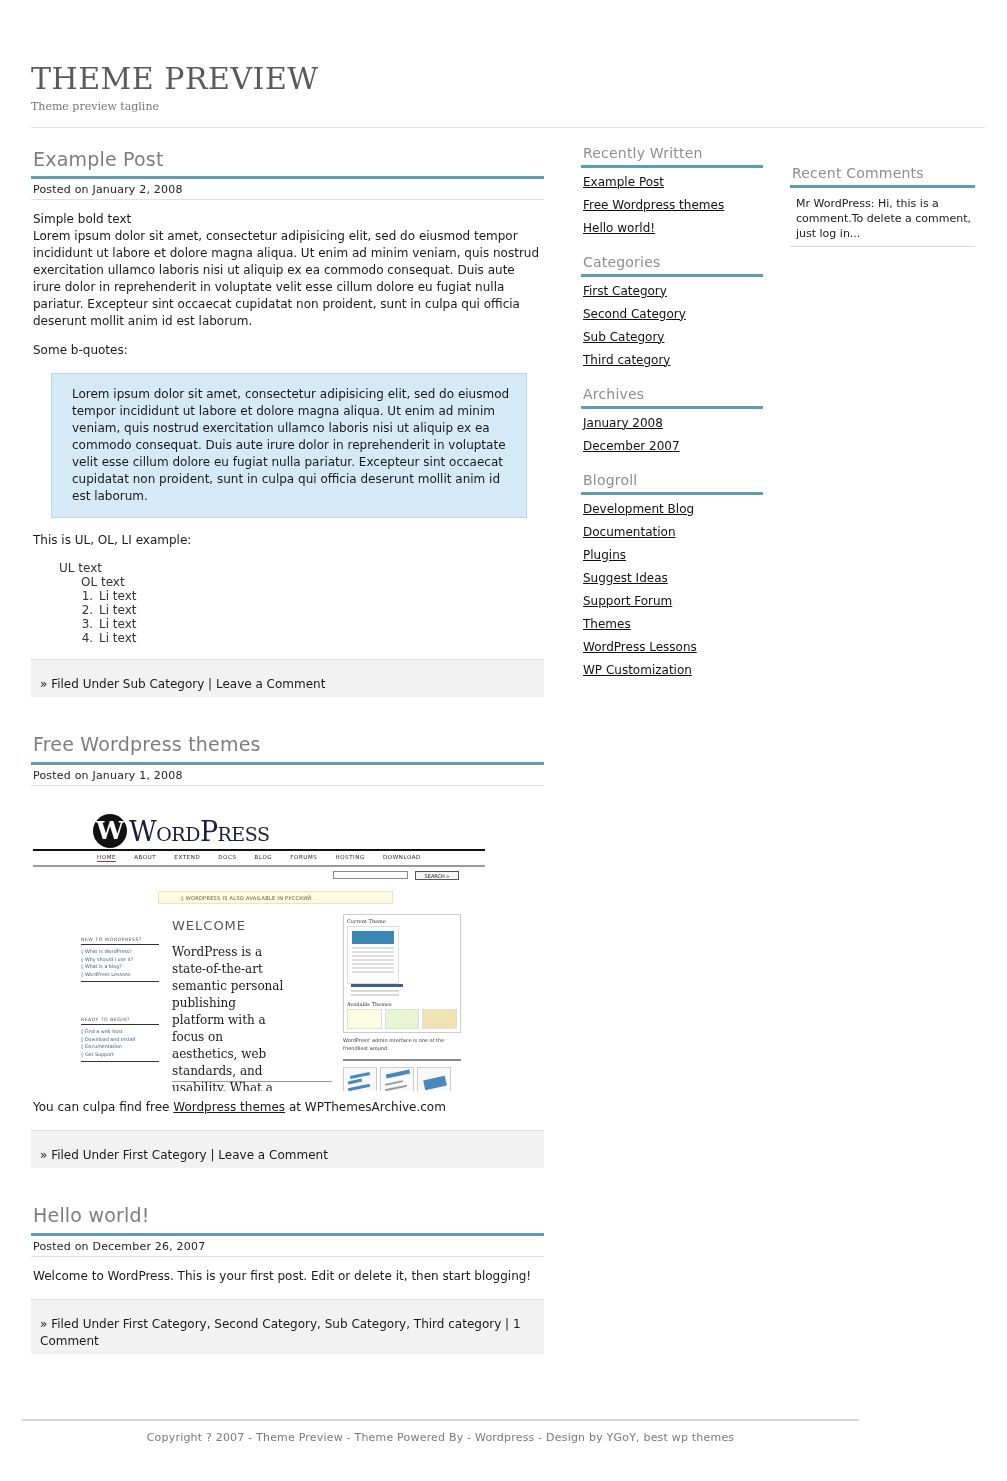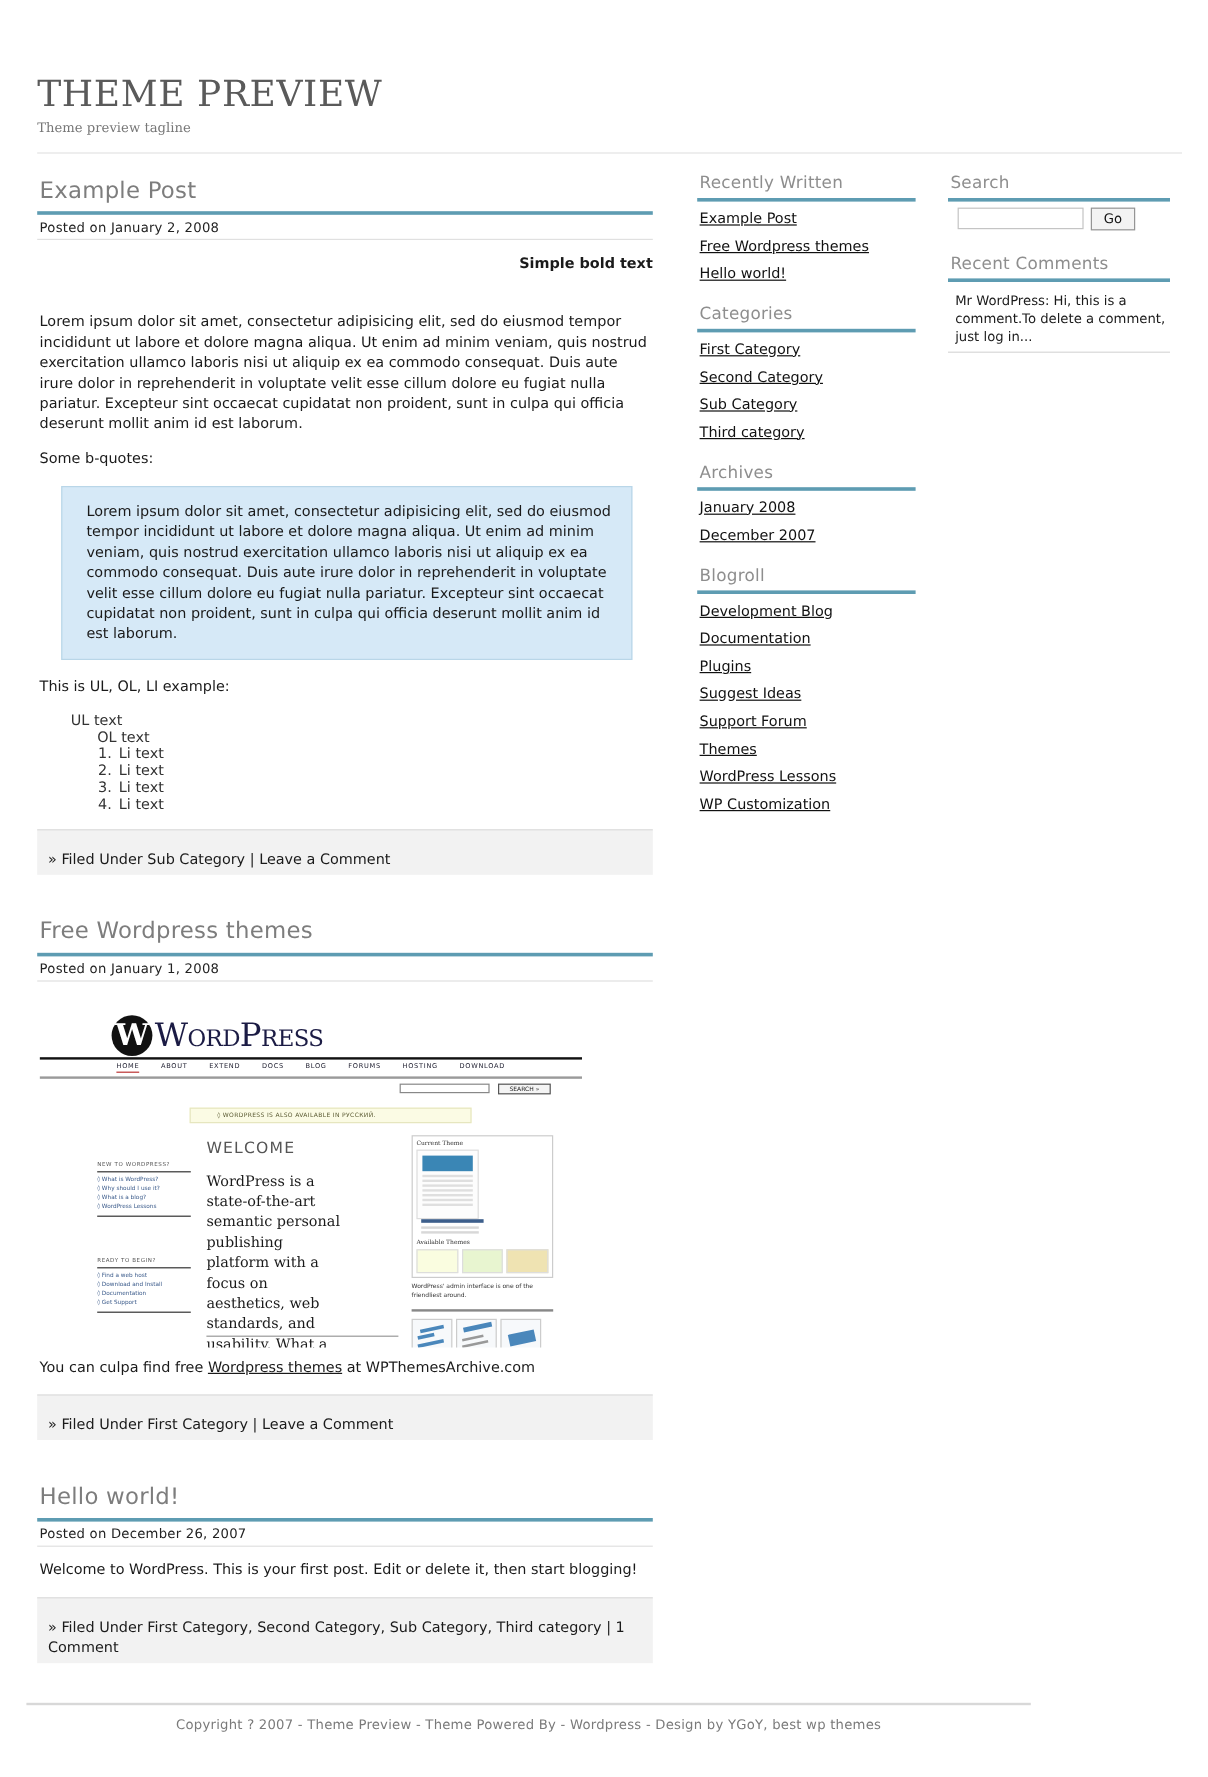--- a/index.html
+++ b/index.html
@@ -93,23 +93,22 @@
     letter-spacing: 0.2px;
   }
   .post-body { padding-top: 11px; }
   .post-body p {
     margin: 0 0 12px 2px;
     line-height: 17px;
     font-size: 12px;
     color: #1a1a1a;
   }
   .post-body p.bold-para {
-    font-weight: bold;
-    margin-bottom: 32px;
-    text-align: right;
+    font-weight: normal;
+    margin-bottom: 0;
   }
   blockquote {
     background: #d6e9f7;
     border: 1px solid #b9d6e8;
     margin: 14px 0 14px 20px;
     padding: 12px 14px 12px 20px;
     width: 476px;
   }
   blockquote p {
     margin: 0 !important;
@@ -560,28 +559,20 @@
         <li><a href="#">Themes</a></li>
         <li><a href="#">WordPress Lessons</a></li>
         <li><a href="#">WP Customization</a></li>
       </ul>
     </div>
 
   </div>
 
   <div id="sidebar-two">
 
-    <div class="widget">
-      <h3 class="widget-title">Search</h3>
-      <div class="widget-rule"></div>
-      <div class="search-row">
-        <input id="search-input" type="text" placeholder="" value="" style="">
-        <button id="search-go">Go</button>
-      </div>
-    </div>
 
     <div class="widget" style="margin-top:20px;">
       <h3 class="widget-title">Recent Comments</h3>
       <div class="widget-rule"></div>
       <div class="comment-item">Mr WordPress: Hi, this is a comment.To delete a comment, just log in...</div>
     </div>
 
   </div>
 
 </div>

